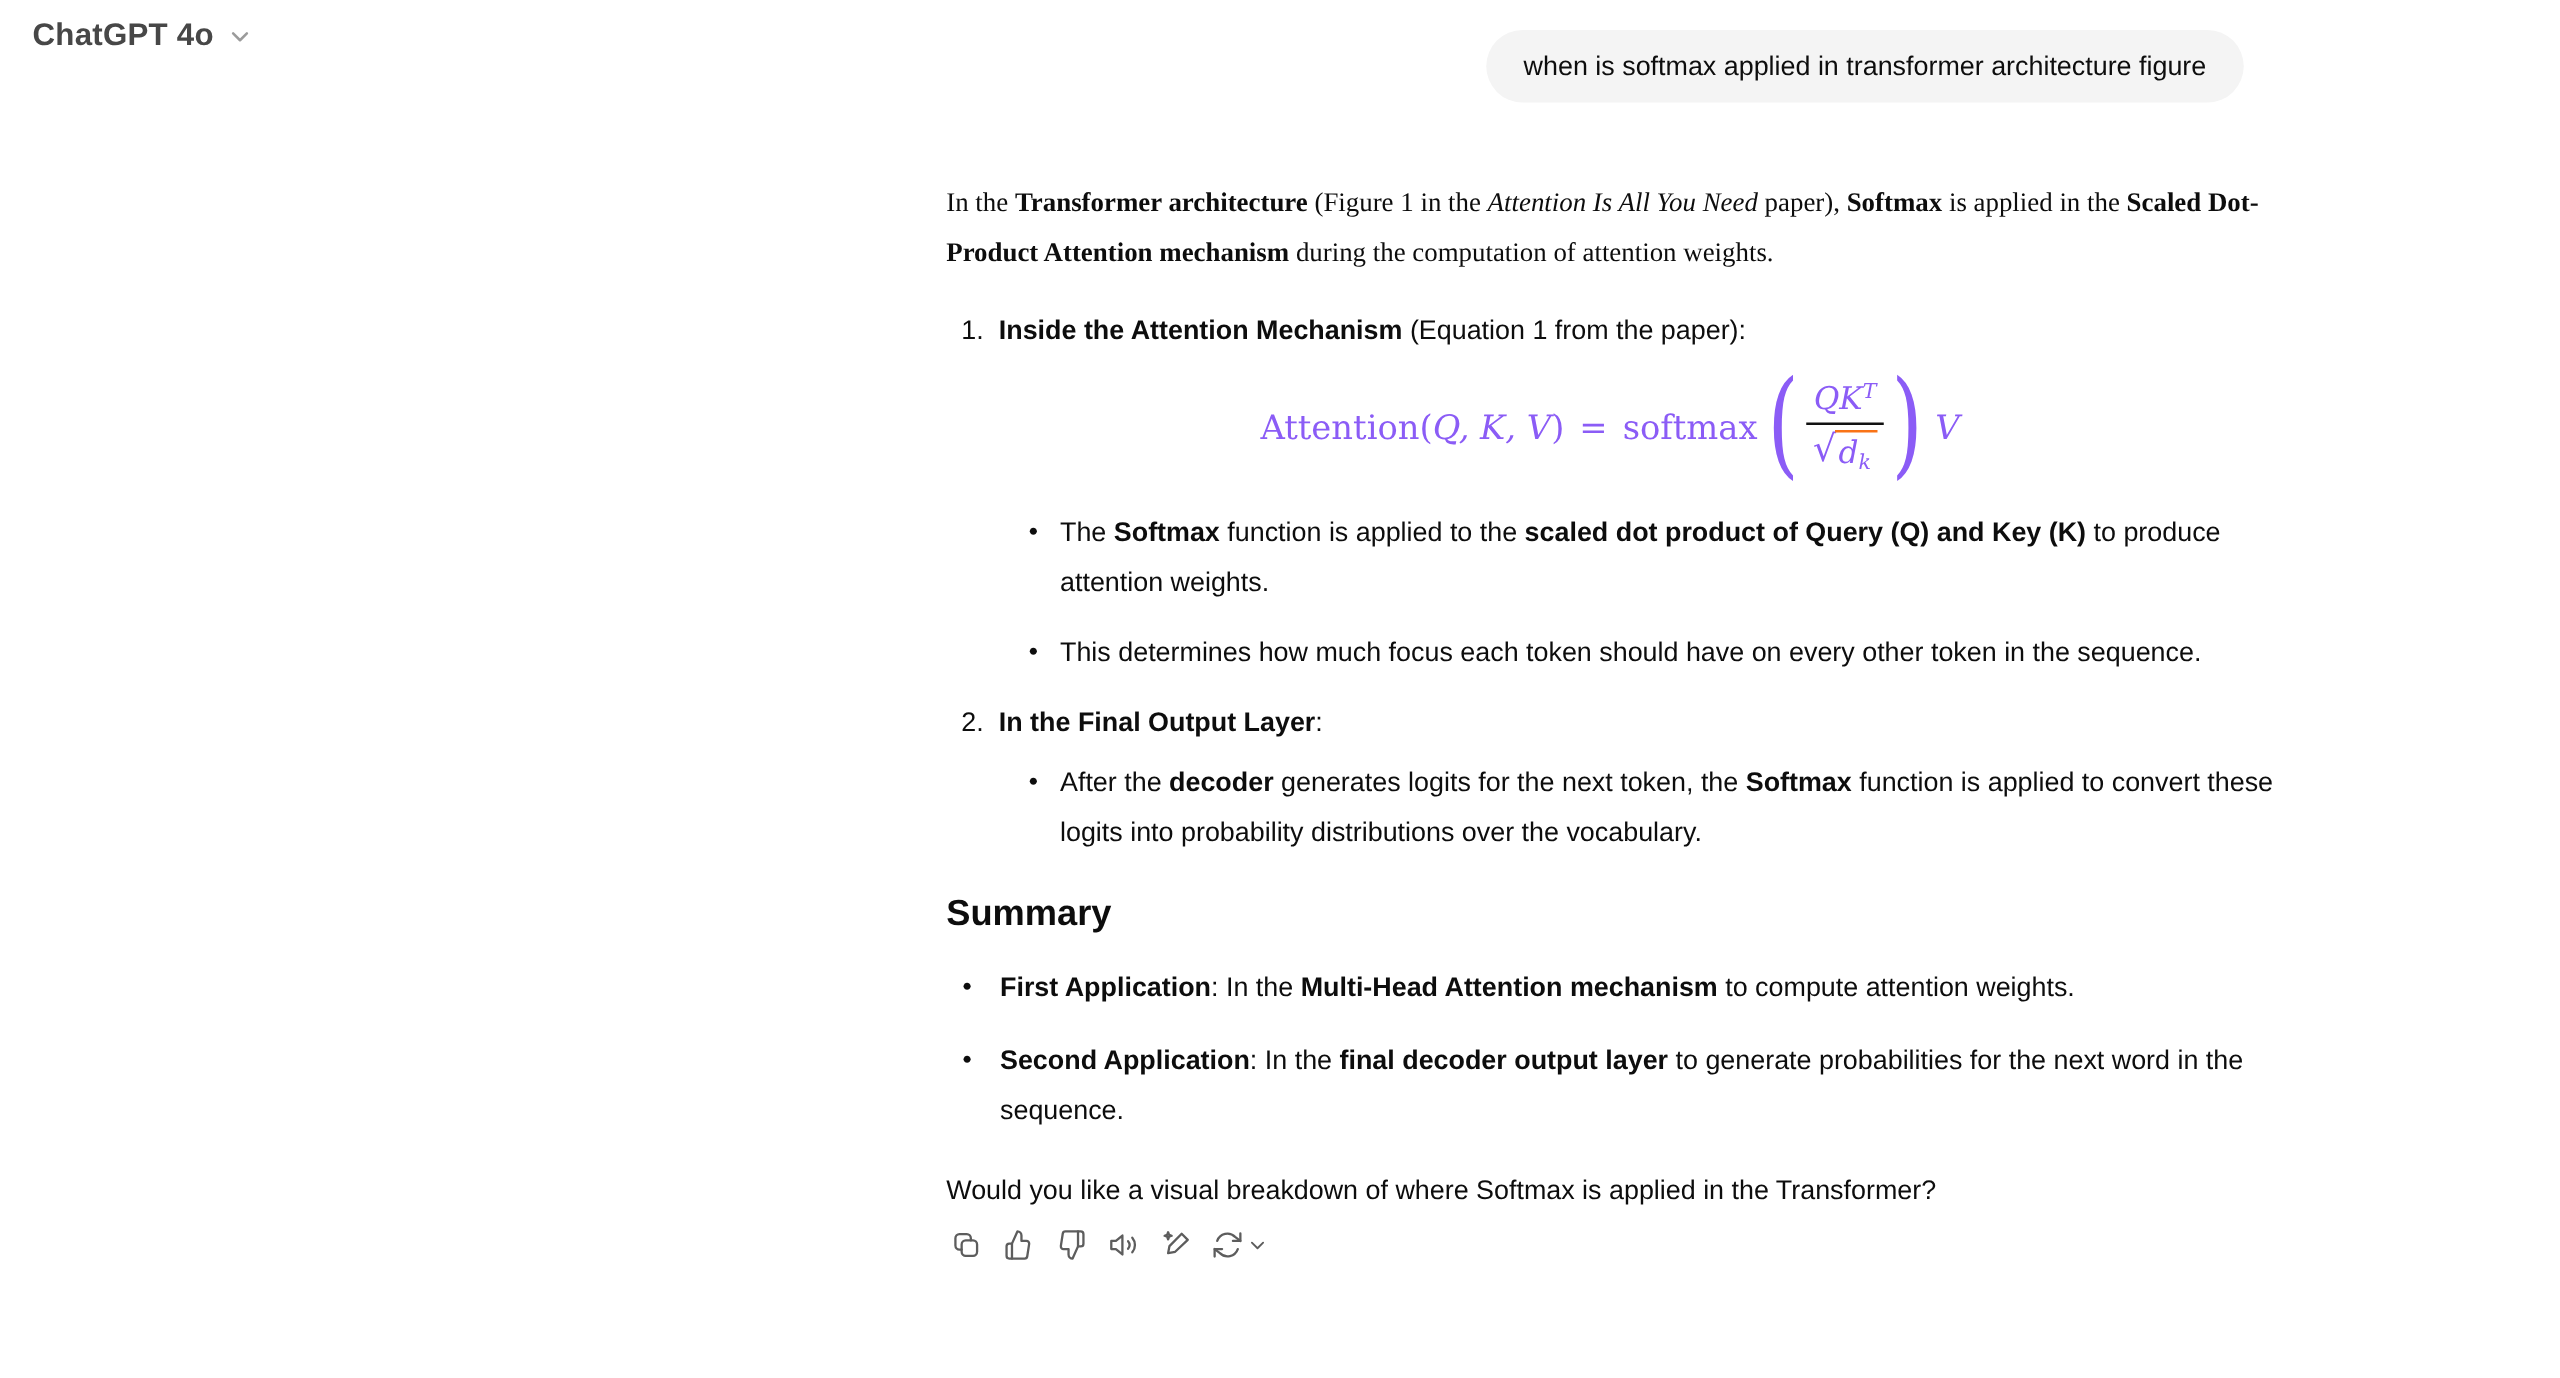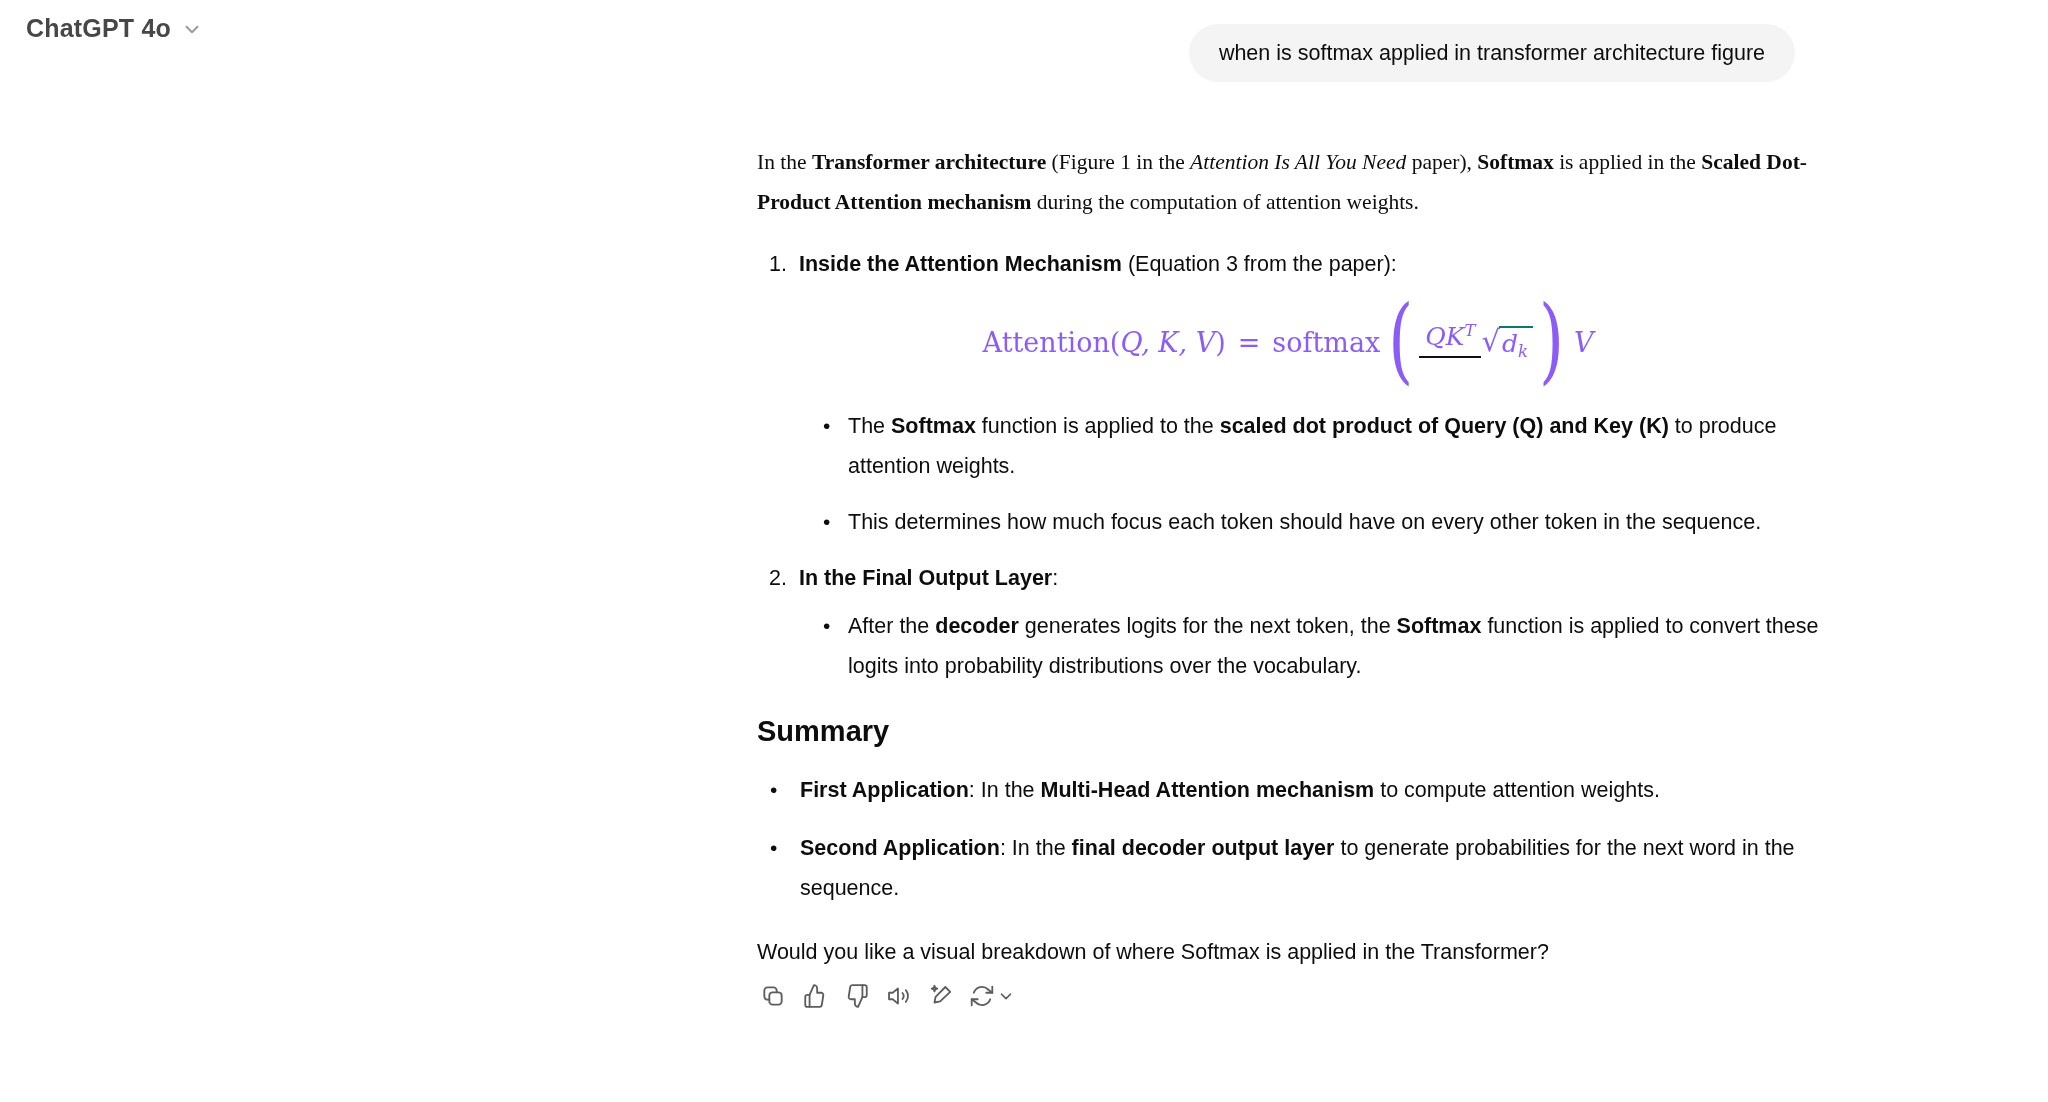--- a/index.html
+++ b/index.html
@@ -60,27 +60,27 @@
   }
   .equation .rm { font-style:normal; }
   .equation .it { font-style:italic; }
   .eq-sign { margin:0 12px; }
   .sm-paren { font-style:normal; }
   .big-paren {
     font-size:64px; line-height:0; font-style:normal; font-weight:400;
     transform:scaleY(1.45); display:inline-block; margin:0 2px;
     position:relative; top:-2px;
   }
-  .frac { display:inline-flex; align-items:center; font-size:25px; margin:0 4px; position:relative; top:-2px; }
+  .frac { display:inline-flex; flex-direction:column; align-items:center; font-size:25px; margin:0 4px; position:relative; top:-2px; }
   .frac .num { padding:0 6px 5px; border-bottom:2px solid #111; display:inline-block; }
   .frac .den { padding-top:4px; display:inline-flex; align-items:flex-start; }
   .sup { font-size:0.66em; position:relative; top:-0.55em; font-style:italic; }
   .sub { font-size:0.66em; position:relative; top:0.28em; font-style:italic; }
   .rad { font-size:29px; font-style:normal; line-height:1.1; margin-right:-1px; }
-  .radicand { border-top:2px solid #0f766e; padding:1px 5px 0 3px; }
+  .radicand { border-top:2px solid #f97316; padding:1px 5px 0 3px; }
   .eq-tail { margin-left:8px; }
   .softmax-gap { margin-right:6px; }
 
   
   .actions { display:flex; align-items:center; gap:14px; margin-top:10px; margin-left:2px; color:#5d5d5d; }
   .action-btn { width:28px; height:28px; display:flex; align-items:center; justify-content:center; cursor:pointer; border-radius:6px; }
   .action-btn svg { display:block; }
   .regen-group { display:flex; align-items:center; gap:2px; cursor:pointer; }
 </style>
 </head>
@@ -105,21 +105,21 @@
       </div>
     </div>
 
     <article>
 
       <p class="md-p intro"><span>In the </span><span class="b">Transformer architecture</span><span> (Figure 1 in the </span><span class="i">Attention Is All You Need</span><span> paper), </span><span class="b">Softmax</span><span> is applied in the </span><span class="b">Scaled Dot-Product Attention mechanism</span><span> during the computation of attention weights.</span></p>
 
 
       <div class="oli">
         <span class="omarker">1.</span>
-        <span class="ocontent"><span class="b">Inside the Attention Mechanism</span><span> (Equation 3 from the paper):</span></span>
+        <span class="ocontent"><span class="b">Inside the Attention Mechanism</span><span> (Equation 1 from the paper):</span></span>
       </div>
 
       <div class="equation">
         <span class="rm">Attention</span>
           <span class="sm-paren">(</span>
           <span class="it">Q, K, V</span>
           <span class="sm-paren">)</span>
           <span class="eq-sign rm">=</span>
           <span class="rm softmax-gap">softmax</span>
           <span class="big-paren">(</span>

